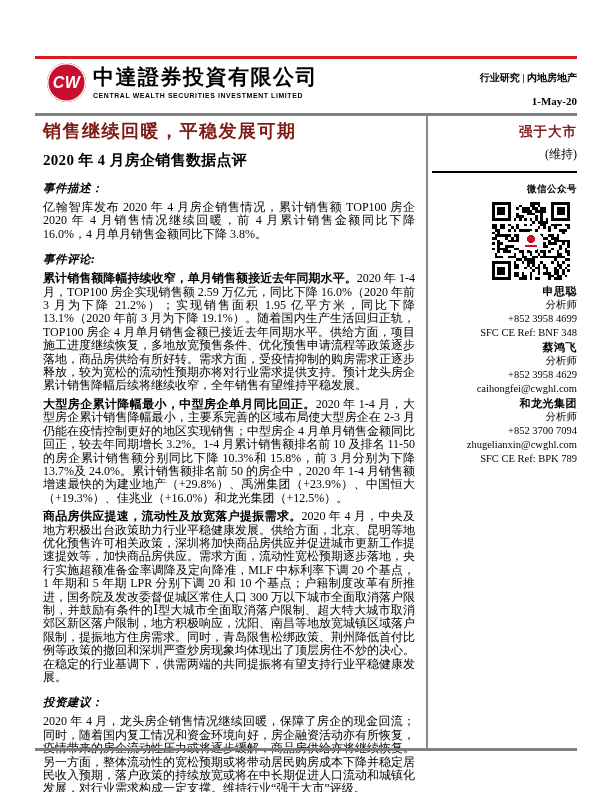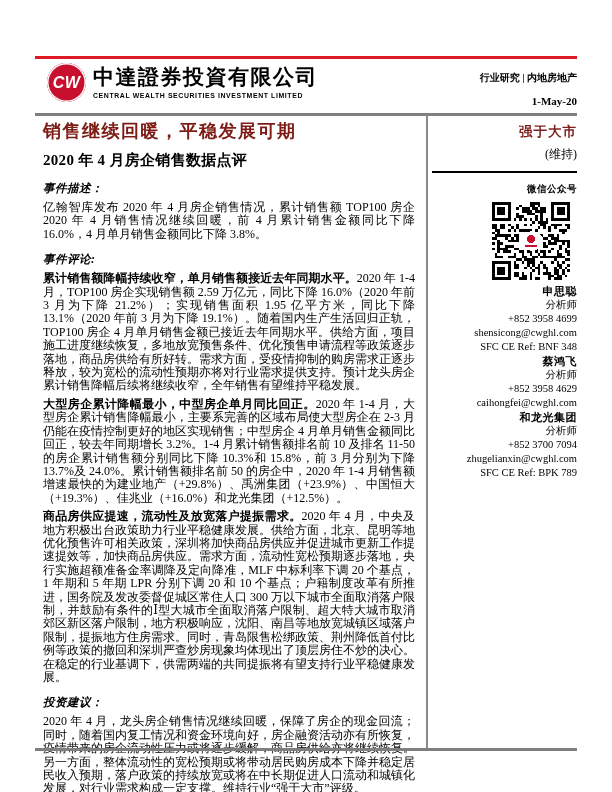--- a/index.html
+++ b/index.html
@@ -406,21 +406,20 @@
           <circle cx="14.5" cy="13.8" r="1.5" fill="#c8102e"></circle>
           <rect x="12.2" y="15.9" width="4.6" height="0.7" fill="#c8102e"></rect>
         </svg>
     </div>
 
     <div class="analysts">
       <div class="analyst">
         <div class="name">申思聪</div>
         <div>分析师</div>
         <div>+852 3958 4699</div>
-        <div>shensicong@cwghl.com</div>
         <div>SFC CE Ref: BNF 348</div>
       </div>
       <div class="analyst">
         <div class="name">蔡鸿飞</div>
         <div>分析师</div>
         <div>+852 3958 4629</div>
         <div>caihongfei@cwghl.com</div>
       </div>
       <div class="analyst">
         <div class="name">和龙光集团</div>

